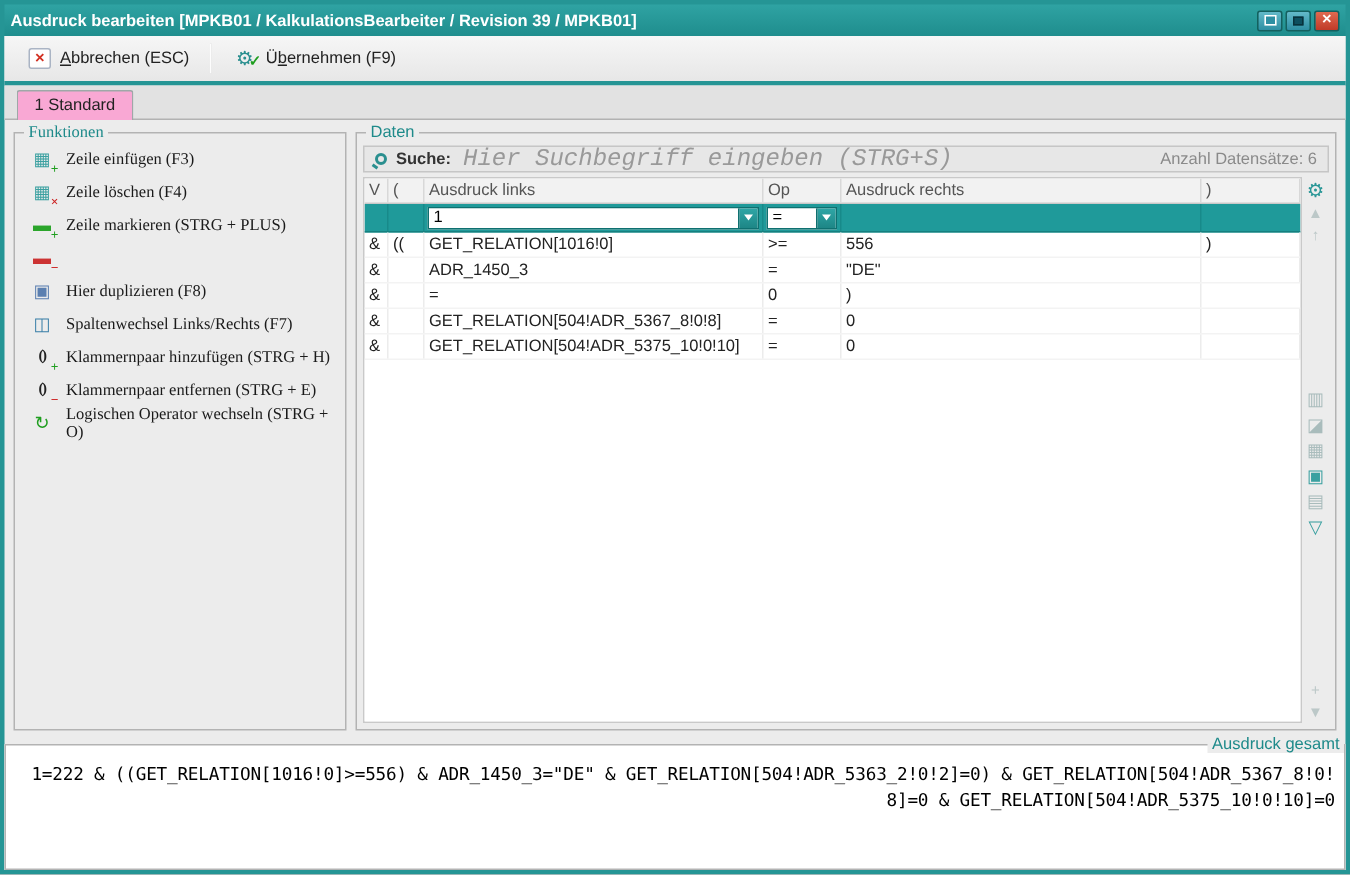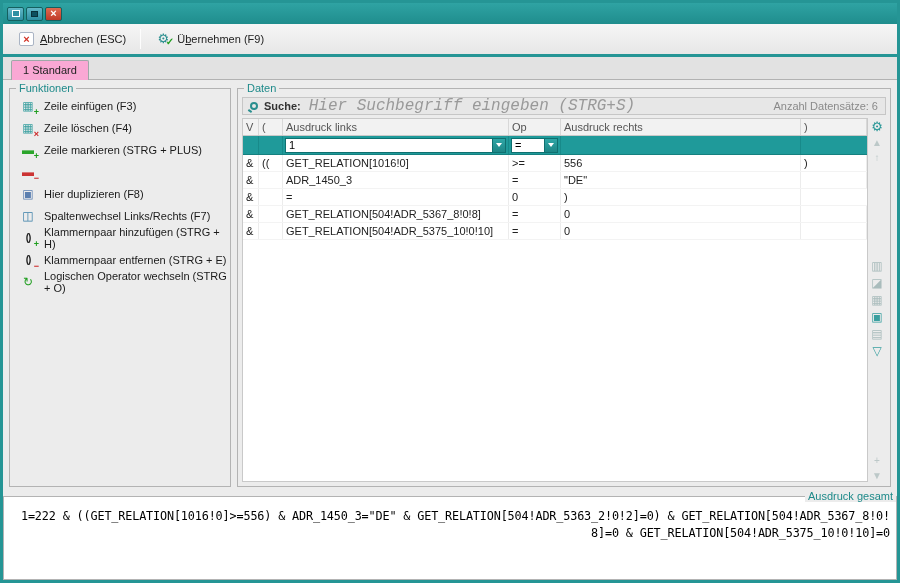--- a/index.html
+++ b/index.html
@@ -32,21 +32,21 @@
   .teal-line{height:3px;background:#259595;}
   
   .tabstrip{height:23px;background:#e2e2e2;display:flex;align-items:flex-end;padding:3px 8px 0;border-bottom:1px solid #b2b2b2;}
   .tab{font-size:11px;color:#222;background:#f9a8d4;border:1px solid #9fa8a8;border-bottom:none;
        border-radius:2px 2px 0 0;padding:3px 11px 4px;margin-bottom:-1px;position:relative;z-index:2;}
   
   .content{flex:1;display:flex;gap:6px;padding:2px 6px 3px;min-height:0;}
   fieldset.fs{border:1px solid #b3b3b3;margin:0;padding:1px 3px 3px;min-width:0;}
   fieldset.fs legend{color:#1e8a8a;font-size:11px;padding:0 3px;margin-left:3px;}
   
-  .funktionen{width:222px;flex:none;}
+  .funktionen{width:222px;flex:none;font-family:Liberation Serif, serif;}
   .fn-item{height:22px;display:flex;align-items:center;gap:8px;padding-left:7px;font-size:11px;color:#1a1a1a;cursor:default;}
   .fn-ic{width:16px;text-align:center;position:relative;flex:none;}
   .fn-glyph{font-size:12px;line-height:14px;}
   .fn-ov{position:absolute;right:-3px;bottom:-4px;font-size:9px;font-weight:bold;}
   .c-teal{color:#3aa0a0}.c-green{color:#2ba52b}.c-red{color:#cc3333}.c-blue{color:#5b7fb0}
   .c-steel{color:#3a7fa8}.c-grn2{color:#1f9e1f}
   .c-dark{color:#222;font-weight:bold;font-size:10px;letter-spacing:-1px;}
   .o-green{color:#1f9e1f}.o-red{color:#cc2222}
   
   .daten{flex:1;display:flex;flex-direction:column;padding:1px 3px 3px;}
@@ -83,20 +83,21 @@
   .gesamt legend{background:#ececec;}
   .expr{font-family:"DejaVu Sans Mono",monospace;font-size:11.8px;letter-spacing:-0.15px;color:#000;
         word-break:break-all;line-height:17px;padding:5px 3px;}
 </style>
 </head>
 <body>
 
 <div class="window">
 
   <div class="titlebar">
+    <span class="title">Ausdruck bearbeiten [MPKB01 / KalkulationsBearbeiter / Revision 39 / MPKB01]</span>
     <span class="win-controls">
       <span class="wbtn wbtn-restore">
           <span class="restore-glyph"></span>
         </span>
       <span class="wbtn wbtn-max">
           <span class="max-glyph"></span>
         </span>
       <span class="wbtn wbtn-close">
           <span>×</span>
         </span>

